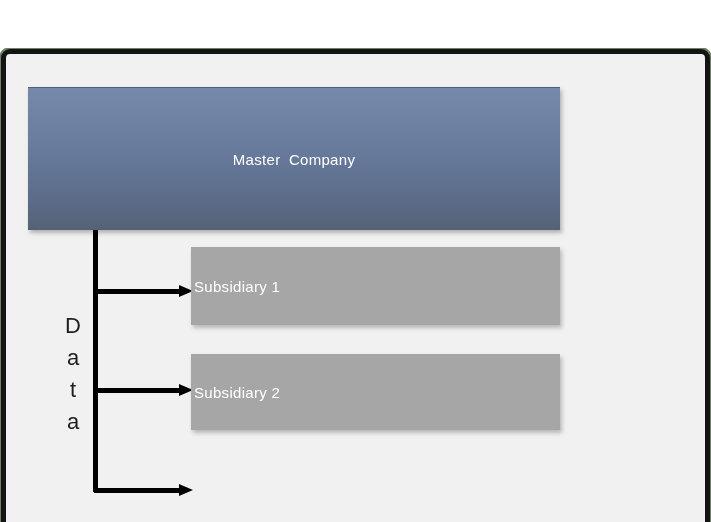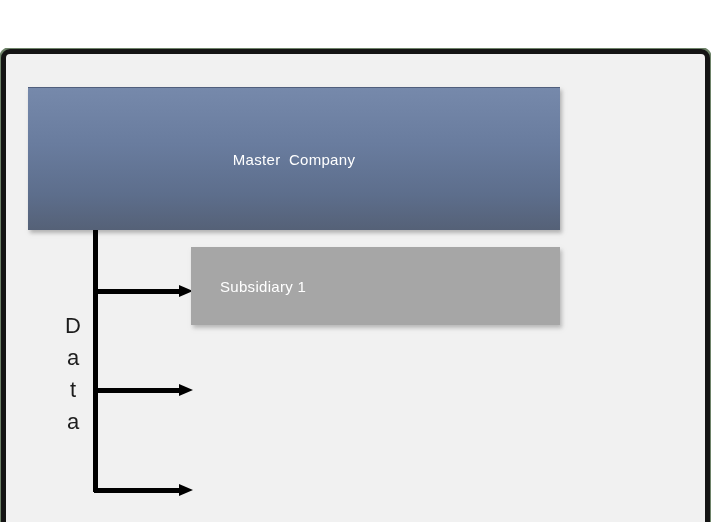--- a/index.html
+++ b/index.html
@@ -53,21 +53,21 @@
   }
   .sub {
     left: 191px;
     width: 369px;
     background: var(--subsidiary, #a6a6a6);
     box-shadow: 2px 3px 4px rgba(130, 130, 130, 0.5);
     display: flex;
     align-items: center;
   }
   .sub .label {
-    padding-left: 29px;
+    padding-left: 3px;
     letter-spacing: 0.3px;
   }
   .sub1 { top: 199px; height: 78px; }
   .sub2 { top: 306px; height: 76px; }
   .sub3 { top: 404px; height: 76px; }
 
   
   .vline {
     position: absolute;
     left: 93px;
@@ -148,14 +148,17 @@
     <div class="head"></div>
   </div>
   <div class="arrow arrow3">
     <div class="shaft"></div>
     <div class="head"></div>
   </div>
 
   <div class="shape sub sub1">
     <span class="label">Subsidiary 1</span>
   </div>
+  <div class="shape sub sub2">
+    <span class="label">Subsidiary 2</span>
+  </div>
 
 </div>
 
 </body></html>

